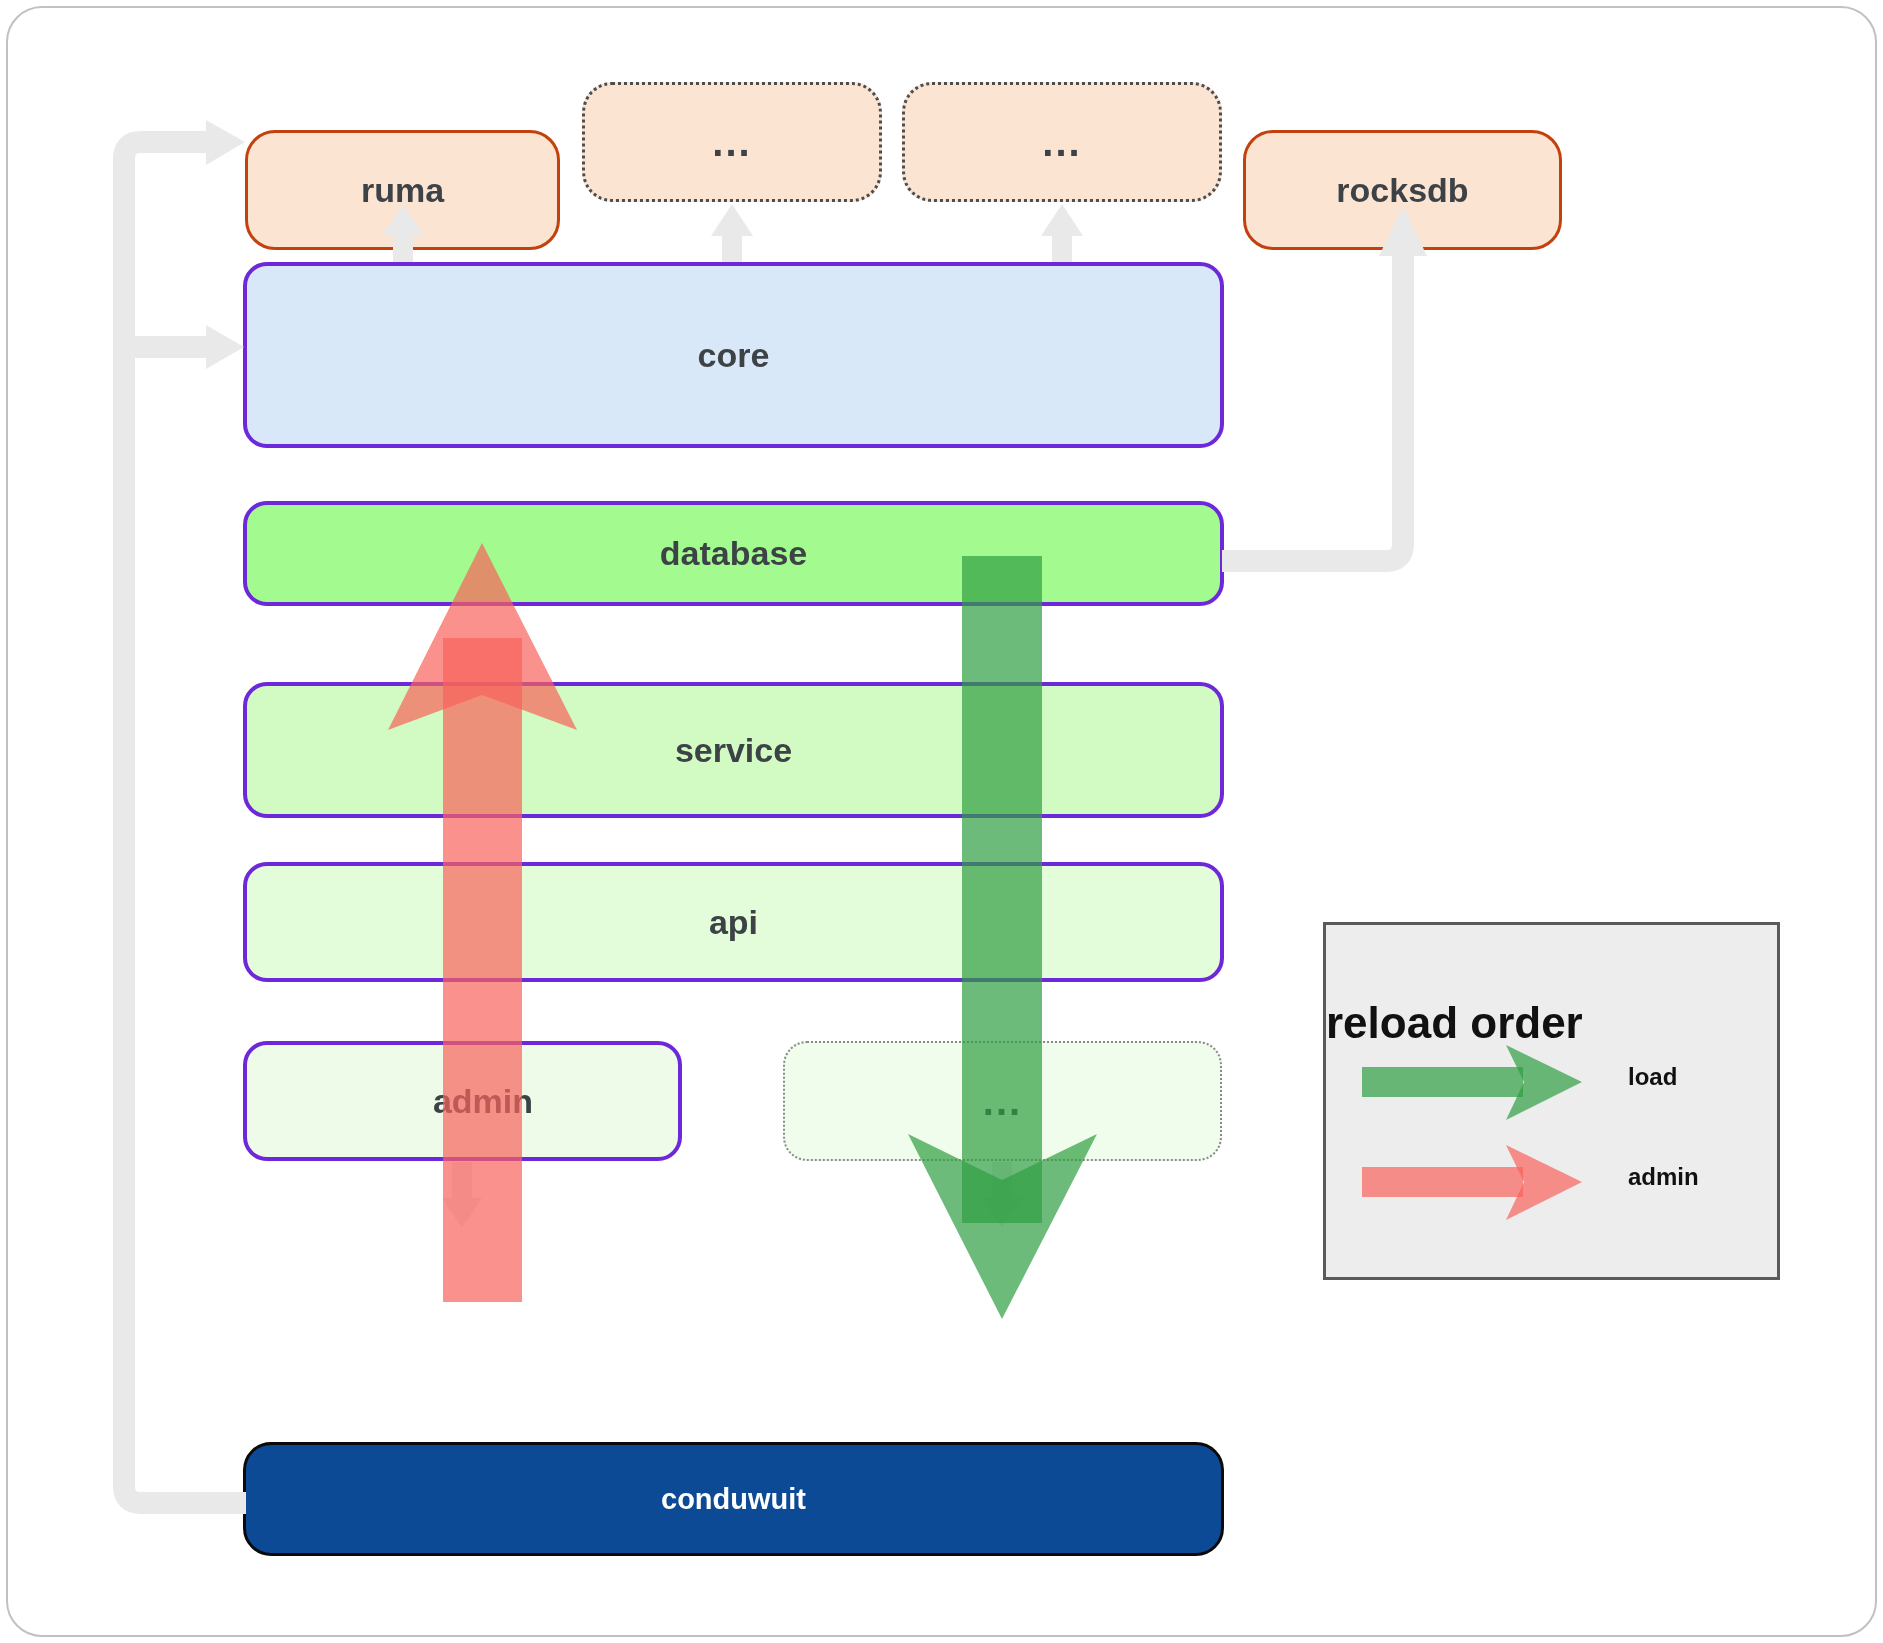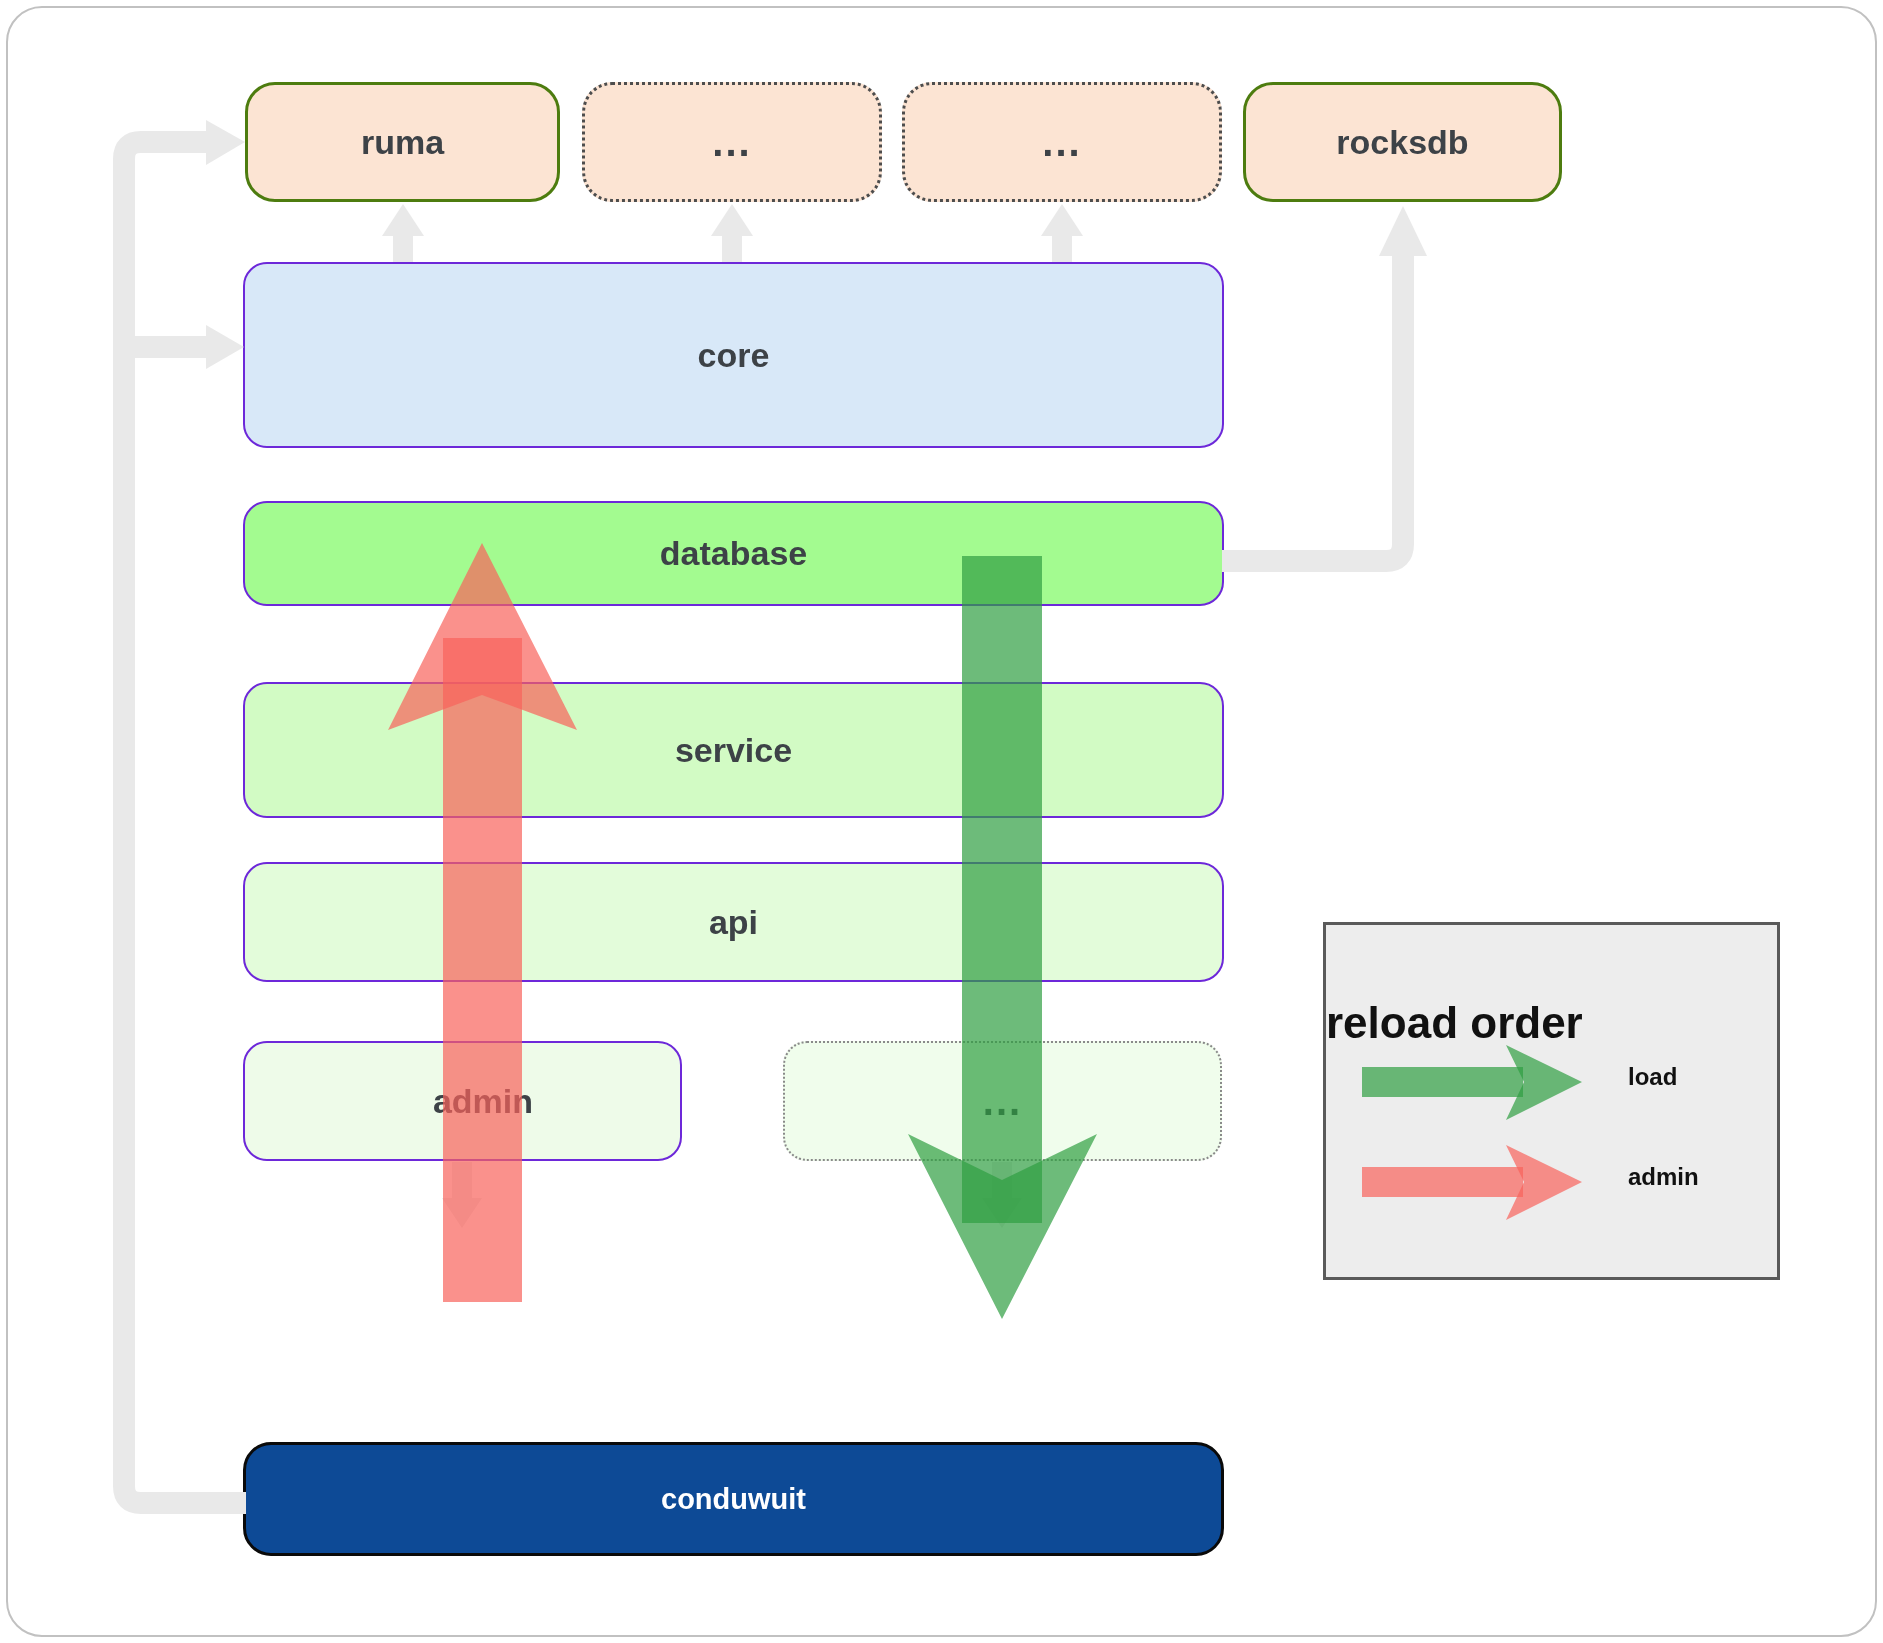--- a/index.html
+++ b/index.html
@@ -2,23 +2,23 @@
 <html><head>
 <meta charset="utf-8">
 <style>
   html,body{margin:0;padding:0;background:#fff;}
   body{font-family:"Liberation Sans","DejaVu Sans",sans-serif;}
   #canvas{position:relative;width:1883px;height:1643px;background:#fff;overflow:hidden;}
   .frame{position:absolute;left:6px;top:6px;right:6px;bottom:6px;border:2px solid #c1c1c1;border-radius:36px;}
   .box{position:absolute;display:flex;align-items:center;justify-content:center;
        font-size:34px;font-weight:600;color:#3d4247;box-sizing:border-box;}
   .toprow{border-radius:30px;background:#fce4d3;}
-  .solid-dark{border:3px solid #4d7c0f;}
+  .solid-dark{border:3px solid #c2410c;margin-top:48px;}
   .dotted-dark{border:3px dotted #4d4d4d;}
-  .layer{border:2px solid #6d28d9;border-radius:24px;text-align:right;}
+  .layer{border:4px solid #6d28d9;border-radius:24px;text-align:right;}
   .dots{font-size:40px;font-weight:700;letter-spacing:2px;}
   #box-ruma{left:245px;top:82px;width:315px;height:120px;}
   #box-dots1{left:582px;top:82px;width:300px;height:120px;}
   #box-dots2{left:902px;top:82px;width:320px;height:120px;}
   #box-rocksdb{left:1243px;top:82px;width:319px;height:120px;}
   #box-core{left:243px;top:262px;width:981px;height:186px;background:#d8e8f8;}
   #box-database{left:243px;top:501px;width:981px;height:105px;background:#a3fb90;}
   #box-service{left:243px;top:682px;width:981px;height:136px;background:#d2fbc4;}
   #box-api{left:243px;top:862px;width:981px;height:120px;background:#e3fcda;}
   #box-admin{left:243px;top:1041px;width:439px;height:120px;background:#eefbe9;padding-left:41px;}

